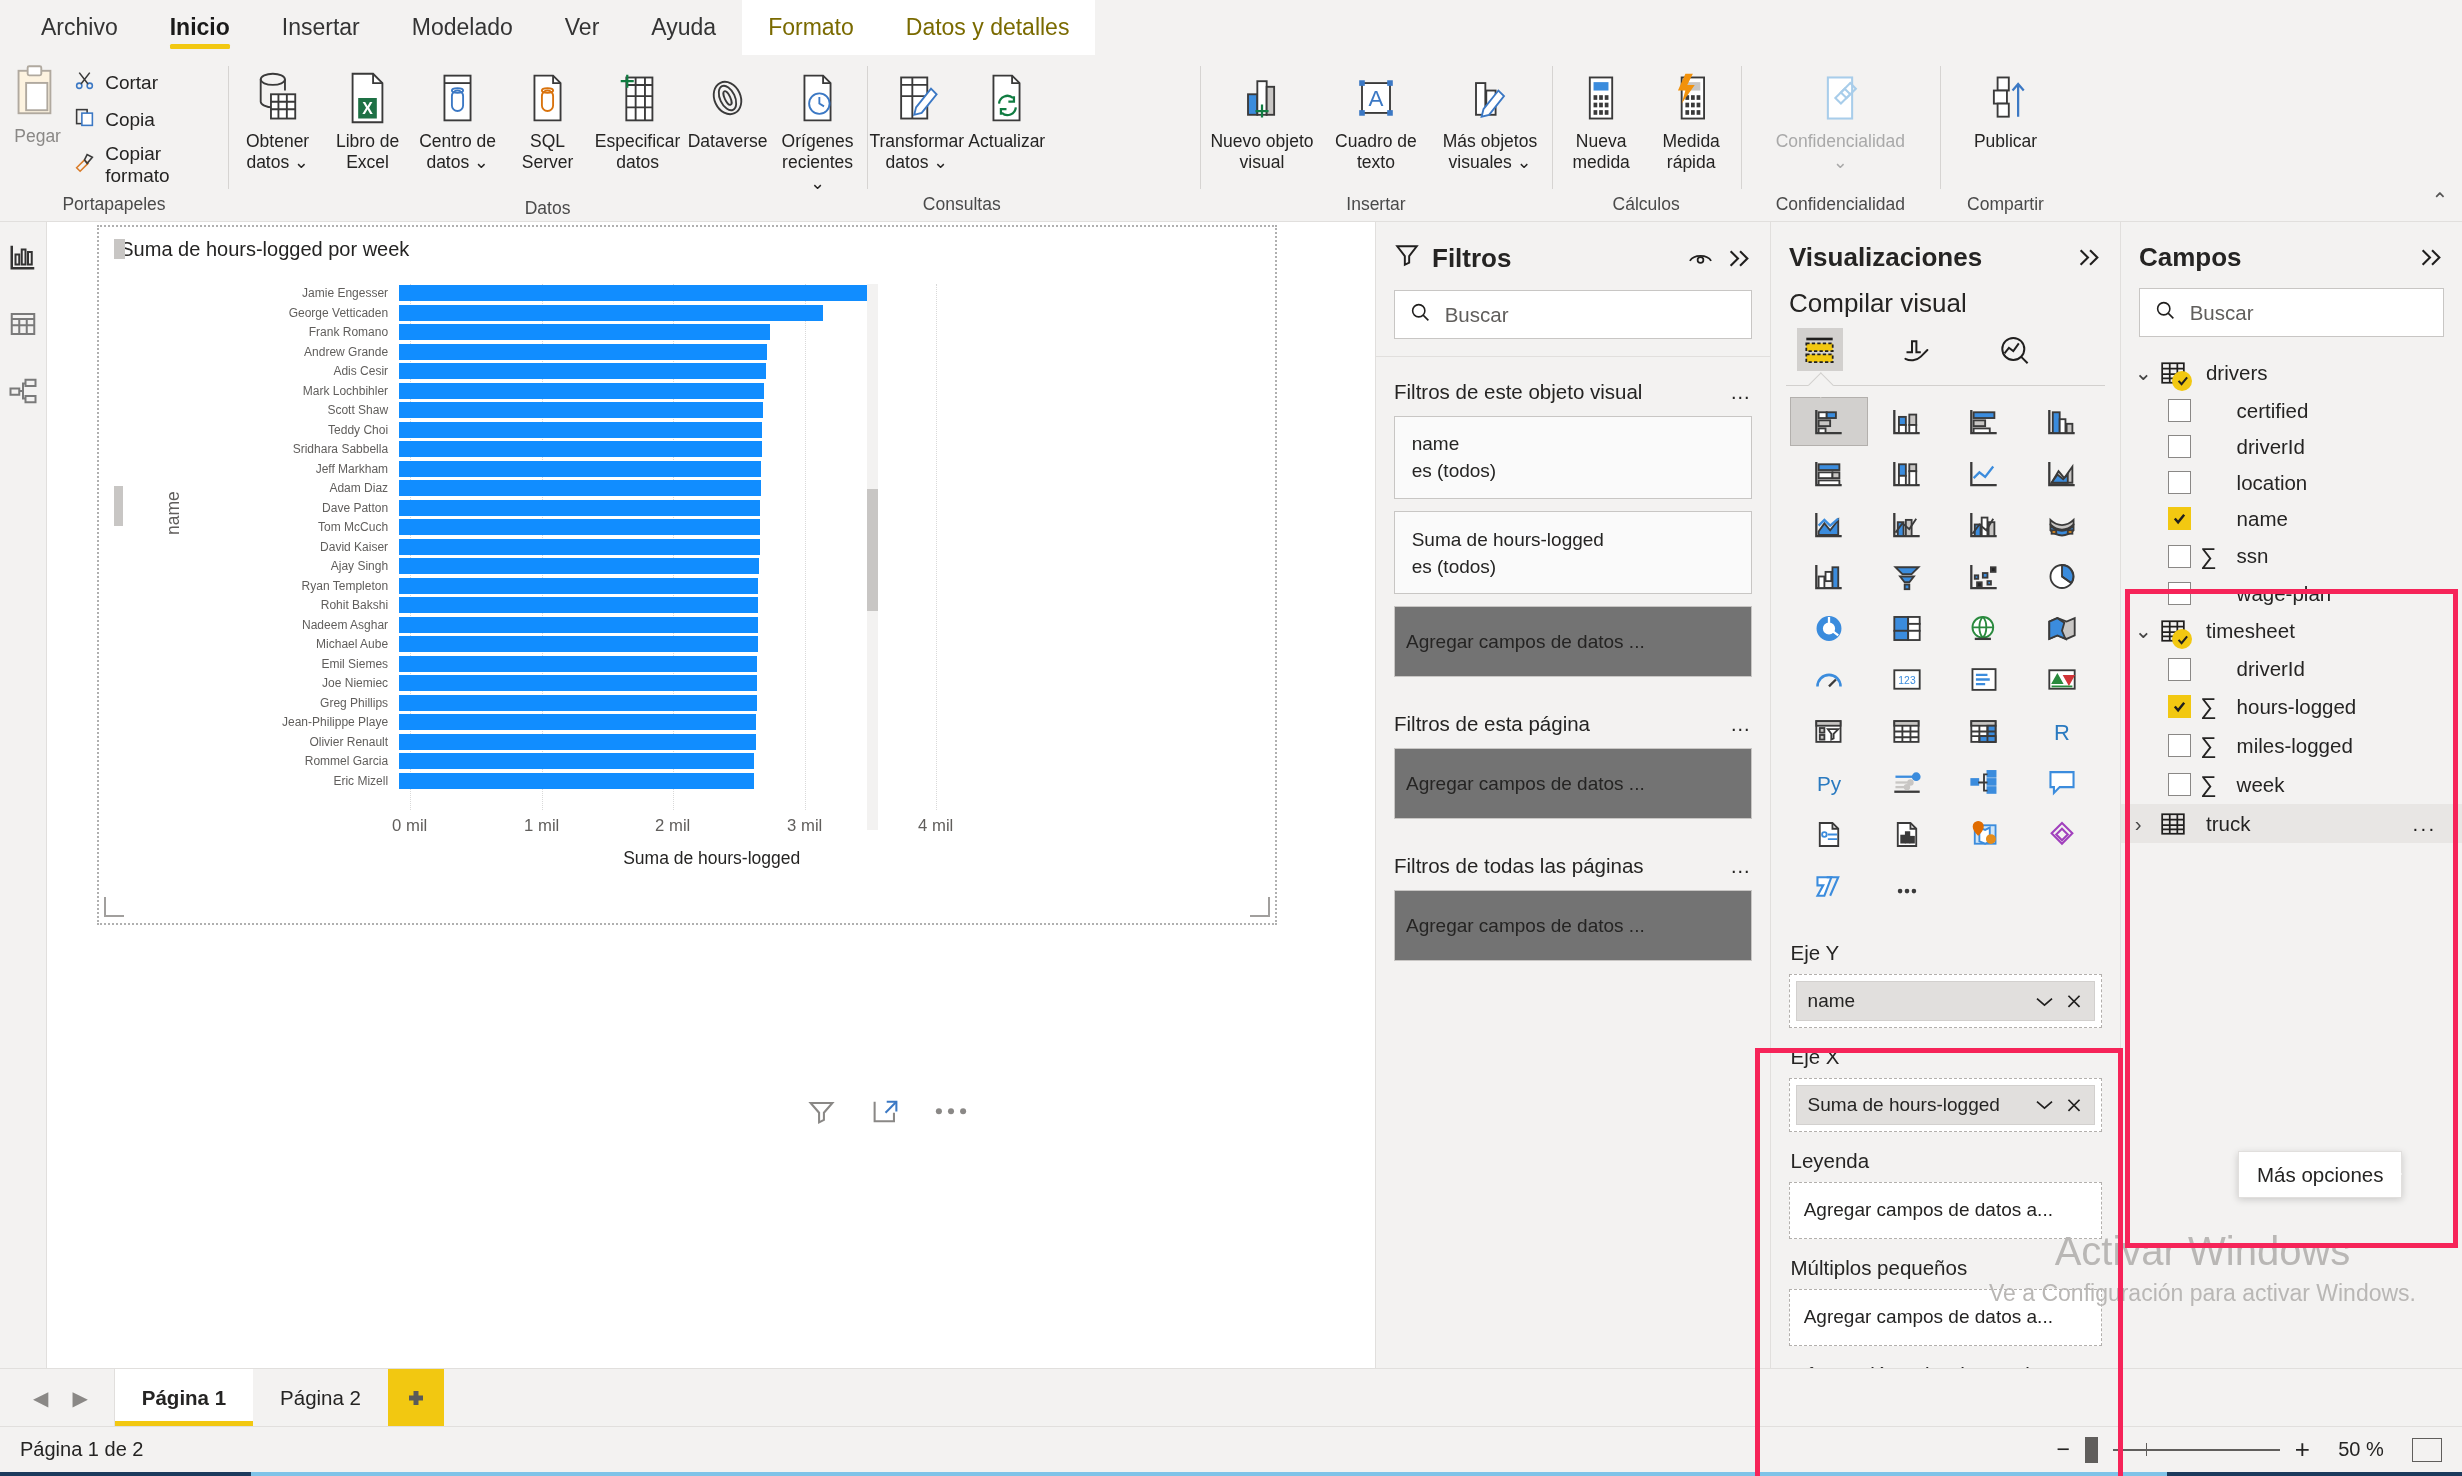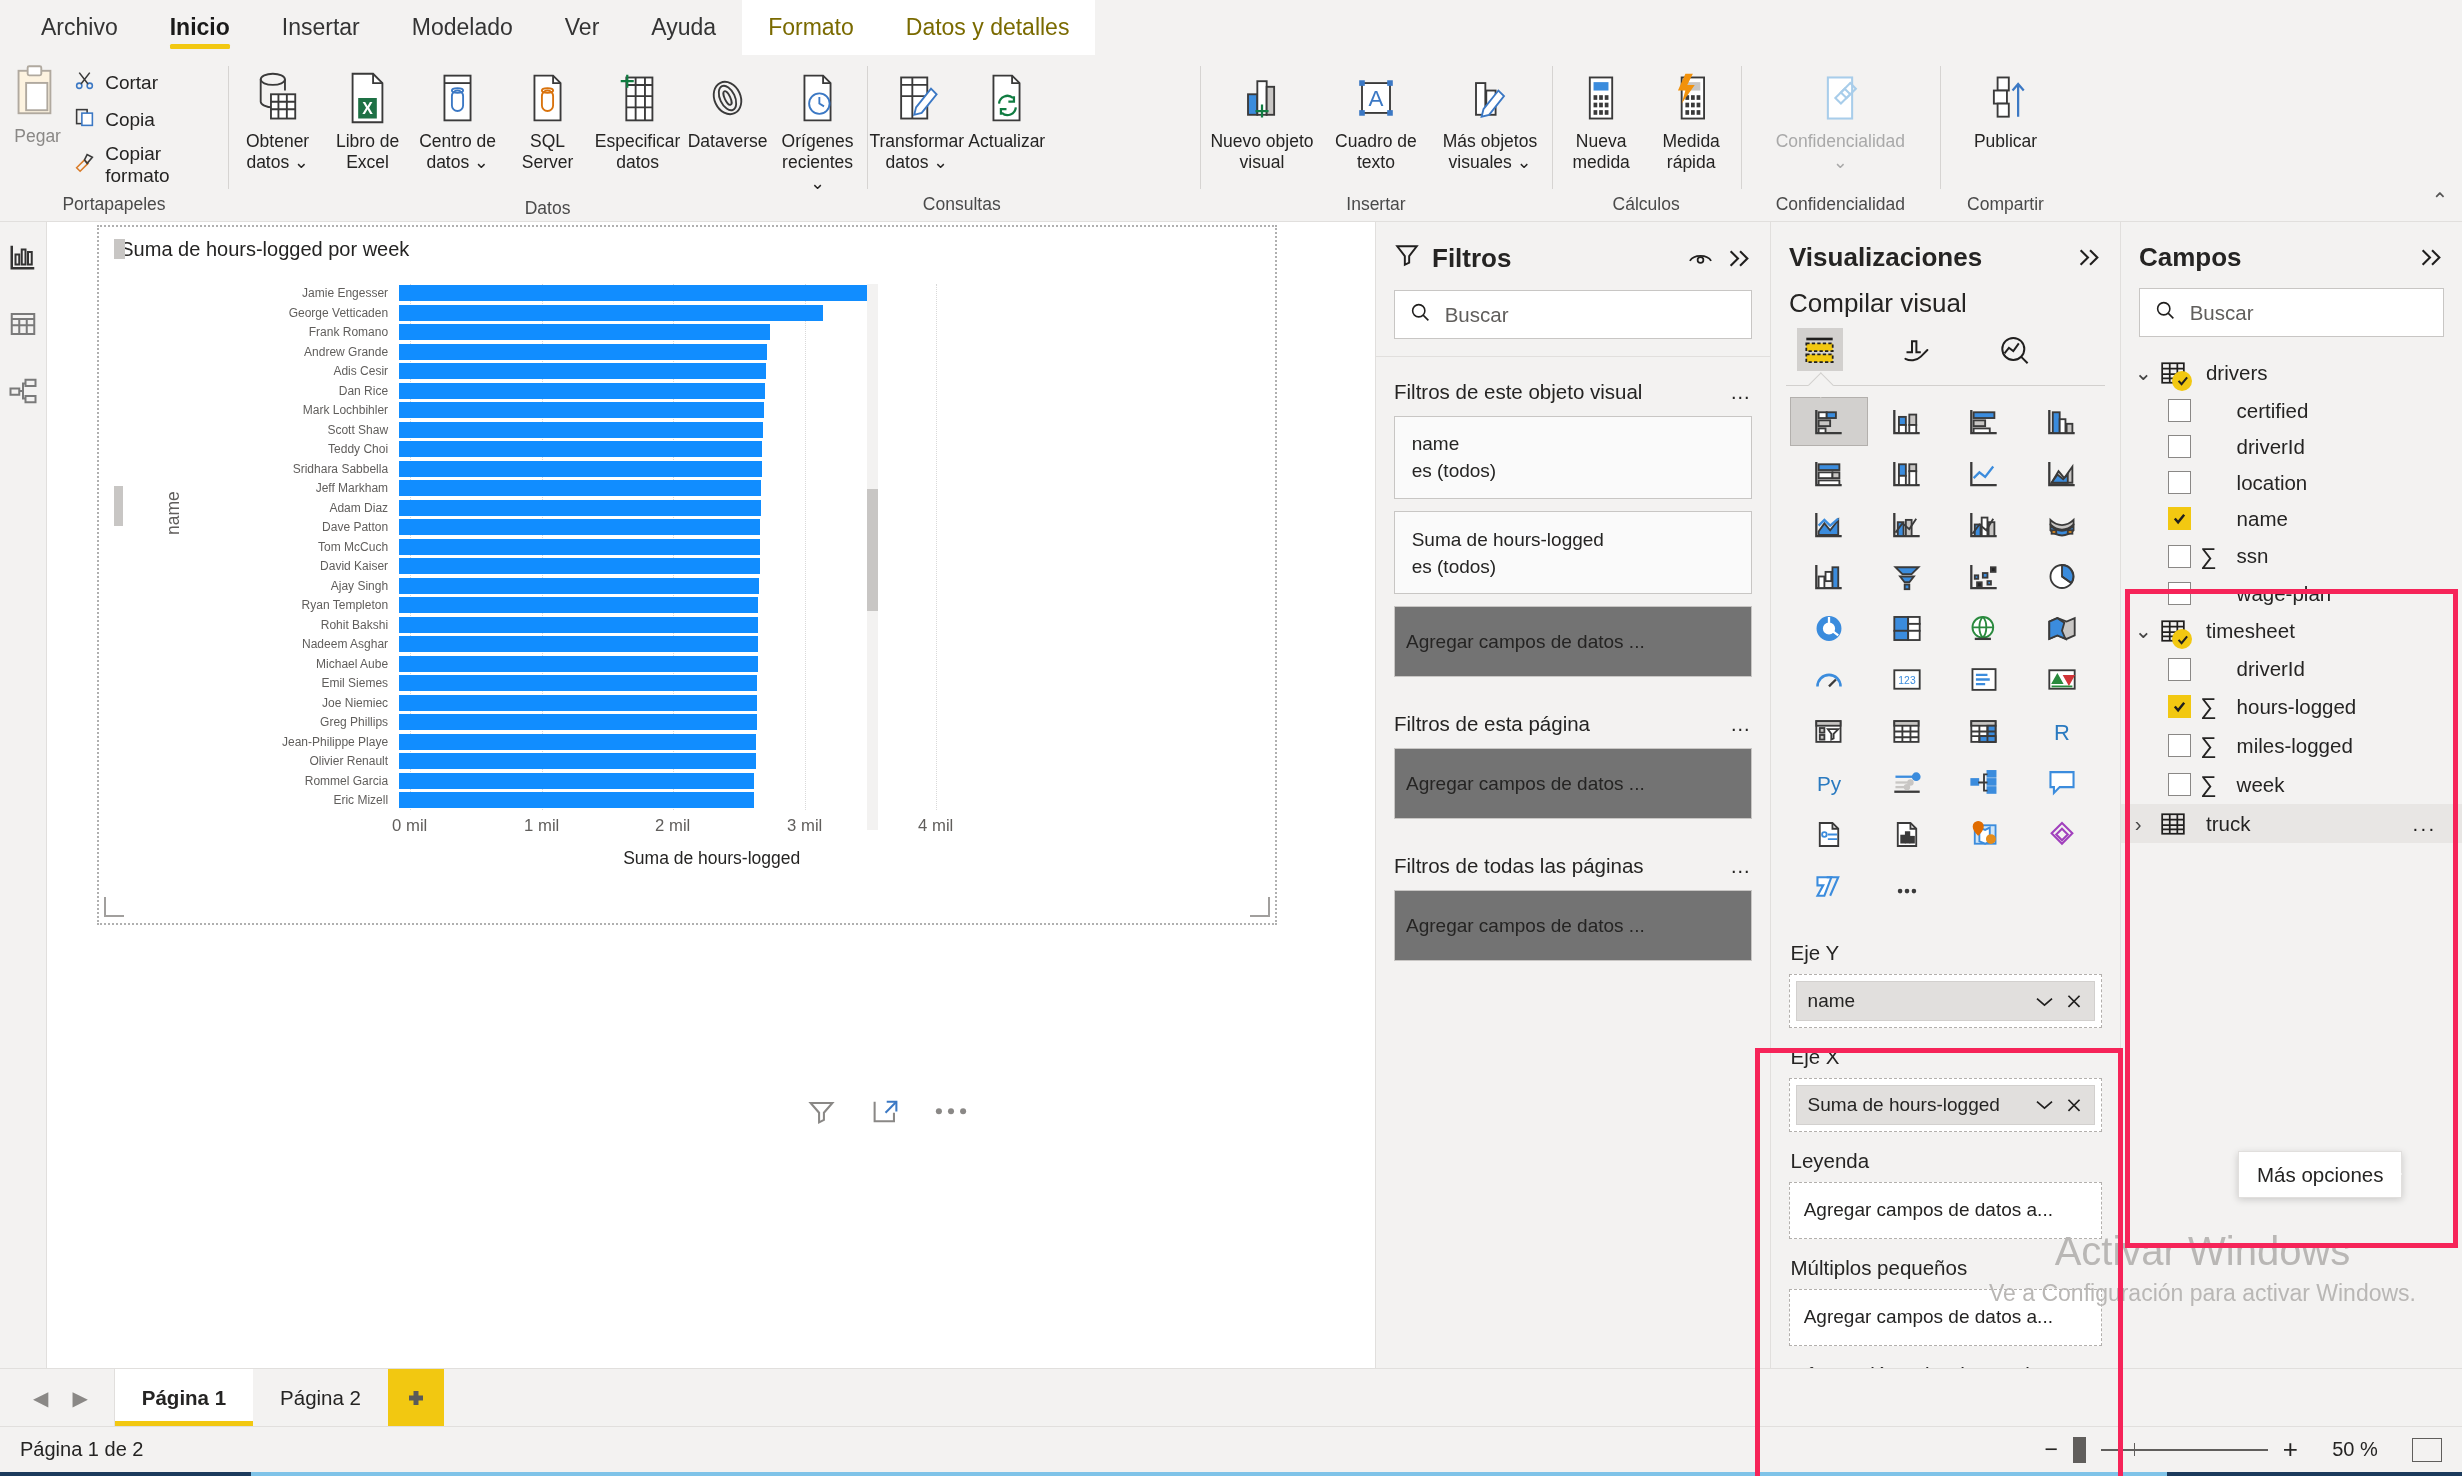--- a/index.html
+++ b/index.html
@@ -223,21 +223,21 @@
   .pgnav { display:flex; align-items:center; gap: 24px; padding: 0 26px 0 33px; color:#8a8886; font-size: 20px; border-right:0.8px solid #e1dfdd;}
   .ptab {
     display:flex; align-items:center; padding: 0 27px; font-size: 20.5px; color:#252423; position:relative; background:transparent;
   }
   .ptab.active { background:#ffffff; font-weight: bold; }
   .ptab.active::after { content:""; position:absolute; left:0; right:0; bottom:0; height:5.3px; background:#f2c811; }
   .ptab-add { width: 56px; background:#f2c811; display:flex; align-items:center; justify-content:center; }
 
   .statusbar {
     height: 46px; background:#f3f2f1; border-top:0.8px solid #e1dfdd; display:flex; align-items:center;
-    padding: 0 20px; font-size: 20px; color:#252423; flex:none; gap: 23px;
+    padding: 0 20px; font-size: 20px; color:#252423; flex:none; gap: 17px;
   }
   .statusbar .sp { flex: 1; }
   .zoom-slider { display:flex; align-items:center; gap: 15px; }
   .zline { width: 167px; height: 2.3px; background:#605e5c; position:relative; }
   .zline::after { content:""; position:absolute; left: 33px; top:-5.3px; width:1.5px; height:13px; background:#605e5c; }
   .zhandle { width: 13px; height: 26px; background:#605e5c; }
   .fitbox { width: 30px; height: 24px; border:1.5px solid #605e5c; position:relative; }
   .bottom-edge { height: 4.6px; background:#1b3a5c; display:flex; flex:none; }
   .bottom-edge .seg { height:4.6px; }
 </style>
@@ -608,24 +608,20 @@
                     <div class="rowlabel">Frank Romano</div>
                     <div class="bar" style="width: 371px; background: rgb(17, 141, 255);"></div>
                   </div>
                   <div class="row">
                     <div class="rowlabel">Andrew Grande</div>
                     <div class="bar" style="width: 368px; background: rgb(17, 141, 255);"></div>
                   </div>
                   <div class="row">
                     <div class="rowlabel">Adis Cesir</div>
                     <div class="bar" style="width: 367px; background: rgb(17, 141, 255);"></div>
-                  </div>
-                  <div class="row">
-                    <div class="rowlabel">Dan Rice</div>
-                    <div class="bar" style="width: 366px; background: rgb(17, 141, 255);"></div>
                   </div>
                   <div class="row">
                     <div class="rowlabel">Mark Lochbihler</div>
                     <div class="bar" style="width: 365px; background: rgb(17, 141, 255);"></div>
                   </div>
                   <div class="row">
                     <div class="rowlabel">Scott Shaw</div>
                     <div class="bar" style="width: 364px; background: rgb(17, 141, 255);"></div>
                   </div>
                   <div class="row">

